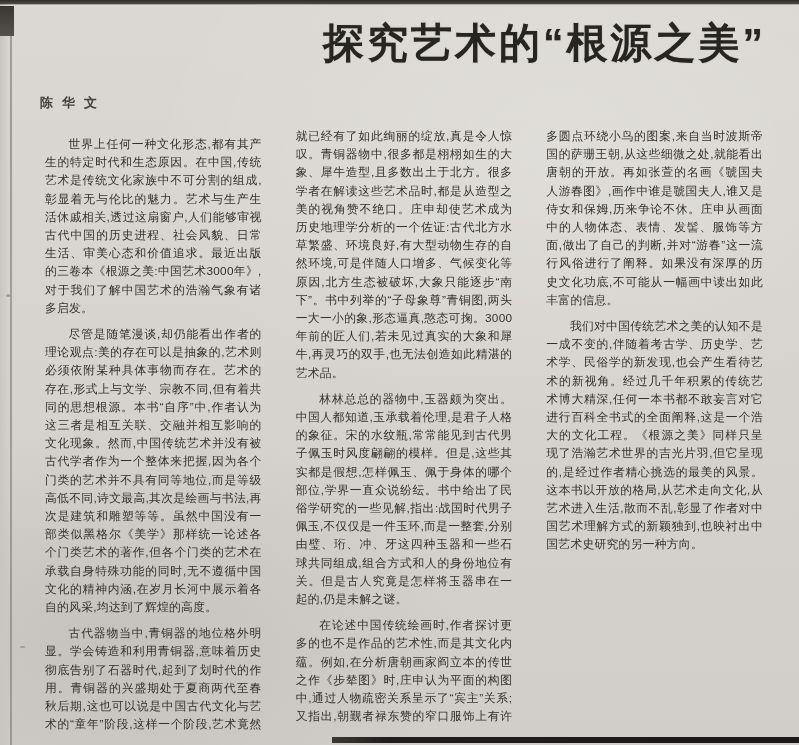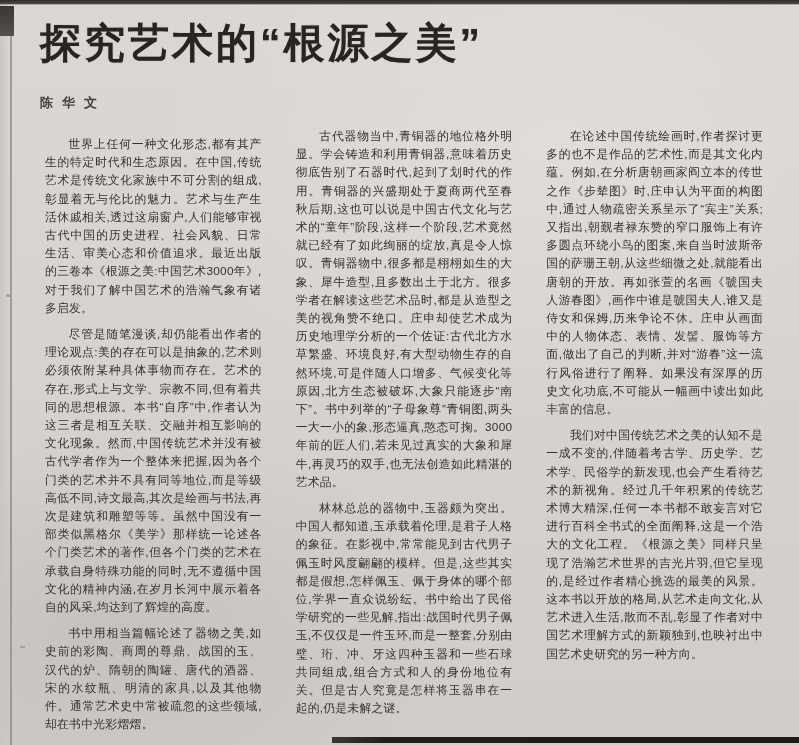--- a/index.html
+++ b/index.html
@@ -46,21 +46,21 @@
     position:absolute;left:332px;top:737px;width:467px;height:6px;
     background:linear-gradient(90deg,#3a3733 0%, #201e1c 12%, #1b1a18 100%);
     z-index:6;
   }
   .speck-1{position:absolute;left:6px;top:294px;width:4px;height:3px;background:#7a766f;border-radius:50%;opacity:.7;}
   .speck-2{position:absolute;left:20px;top:646px;width:5px;height:2px;background:#8a867f;border-radius:2px;opacity:.6;}
 
   
   .headline{
     position:absolute;left:40px;top:16px;width:726px;
-    text-align:left;
+    text-align:right;
     font-size:41px;font-weight:700;
     letter-spacing:3px;
     color:#272522;
     text-shadow:0 0 1px rgba(39,37,34,.4);
     z-index:3;
   }
   .byline{
     position:absolute;left:40px;top:94px;width:726px;
     text-align:left;
     font-size:13px;font-weight:700;
@@ -98,21 +98,20 @@
 <div class="left-rule"></div>
 <div class="speck-1"></div>
 <div class="speck-2"></div>
 
 <h1 class="headline">探究艺术的“根源之美”</h1>
 <div class="byline">陈华文</div>
 
 <section class="article-body">
   <p>世界上任何一种文化形态,都有其产生的特定时代和生态原因。在中国,传统艺术是传统文化家族中不可分割的组成,彰显着无与伦比的魅力。艺术与生产生活休戚相关,透过这扇窗户,人们能够审视古代中国的历史进程、社会风貌、日常生活、审美心态和价值追求。最近出版的三卷本《根源之美:中国艺术3000年》,对于我们了解中国艺术的浩瀚气象有诸多启发。</p>
   <p>尽管是随笔漫谈,却仍能看出作者的理论观点:美的存在可以是抽象的,艺术则必须依附某种具体事物而存在。艺术的存在,形式上与文学、宗教不同,但有着共同的思想根源。本书“自序”中,作者认为这三者是相互关联、交融并相互影响的文化现象。然而,中国传统艺术并没有被古代学者作为一个整体来把握,因为各个门类的艺术并不具有同等地位,而是等级高低不同,诗文最高,其次是绘画与书法,再次是建筑和雕塑等等。虽然中国没有一部类似黑格尔《美学》那样统一论述各个门类艺术的著作,但各个门类的艺术在承载自身特殊功能的同时,无不遵循中国文化的精神内涵,在岁月长河中展示着各自的风采,均达到了辉煌的高度。</p>
-  <p>书中用相当篇幅论述了器物之美,如史前的彩陶、商周的尊鼎、战国的玉、汉代的炉、隋朝的陶罐、唐代的酒器、宋的水纹瓶、明清的家具,以及其他物件。通常艺术史中常被疏忽的这些领域,却在书中光彩熠熠。</p>
   <p>古代器物当中,青铜器的地位格外明显。学会铸造和利用青铜器,意味着历史彻底告别了石器时代,起到了划时代的作用。青铜器的兴盛期处于夏商两代至春秋后期,这也可以说是中国古代文化与艺术的“童年”阶段,这样一个阶段,艺术竟然就已经有了如此绚丽的绽放,真是令人惊叹。青铜器物中,很多都是栩栩如生的大象、犀牛造型,且多数出土于北方。很多学者在解读这些艺术品时,都是从造型之美的视角赞不绝口。庄申却使艺术成为历史地理学分析的一个佐证:古代北方水草繁盛、环境良好,有大型动物生存的自然环境,可是伴随人口增多、气候变化等原因,北方生态被破坏,大象只能逐步“南下”。书中列举的“子母象尊”青铜图,两头一大一小的象,形态逼真,憨态可掬。3000年前的匠人们,若未见过真实的大象和犀牛,再灵巧的双手,也无法创造如此精湛的艺术品。</p>
-  <p>林林总总的器物中,玉器颇为突出。中国人都知道,玉承载着伦理,是君子人格的象征。在影视中,常常能见到古代男子佩玉时风度翩翩的模样。但是,这些其实都是假想,怎样佩玉、佩于身体的哪个部位,学界一直众说纷纭。书中给出了民俗学研究的一些见解,指出:战国时代男子佩玉,不仅仅是一件玉环,而是一整套,分别由璧、珩、冲、牙这四种玉器和一些石球共同组成,组合方式和人的身份地位有关。但是古人究竟是怎样将玉器串在一起的,仍是未解之谜。</p>
+  <p>林林总总的器物中,玉器颇为突出。中国人都知道,玉承载着伦理,是君子人格的象征。宋的水纹瓶,常常能见到古代男子佩玉时风度翩翩的模样。但是,这些其实都是假想,怎样佩玉、佩于身体的哪个部位,学界一直众说纷纭。书中给出了民俗学研究的一些见解,指出:战国时代男子佩玉,不仅仅是一件玉环,而是一整套,分别由璧、珩、冲、牙这四种玉器和一些石球共同组成,组合方式和人的身份地位有关。但是古人究竟是怎样将玉器串在一起的,仍是未解之谜。</p>
   <p>在论述中国传统绘画时,作者探讨更多的也不是作品的艺术性,而是其文化内蕴。例如,在分析唐朝画家阎立本的传世之作《步辇图》时,庄申认为平面的构图中,通过人物疏密关系呈示了“宾主”关系;又指出,朝觐者禄东赞的窄口服饰上有许多圆点环绕小鸟的图案,来自当时波斯帝国的萨珊王朝,从这些细微之处,就能看出唐朝的开放。再如张萱的名画《虢国夫人游春图》,画作中谁是虢国夫人,谁又是侍女和保姆,历来争论不休。庄申从画面中的人物体态、表情、发髻、服饰等方面,做出了自己的判断,并对“游春”这一流行风俗进行了阐释。如果没有深厚的历史文化功底,不可能从一幅画中读出如此丰富的信息。</p>
   <p>我们对中国传统艺术之美的认知不是一成不变的,伴随着考古学、历史学、艺术学、民俗学的新发现,也会产生看待艺术的新视角。经过几千年积累的传统艺术博大精深,任何一本书都不敢妄言对它进行百科全书式的全面阐释,这是一个浩大的文化工程。《根源之美》同样只呈现了浩瀚艺术世界的吉光片羽,但它呈现的,是经过作者精心挑选的最美的风景。这本书以开放的格局,从艺术走向文化,从艺术进入生活,散而不乱,彰显了作者对中国艺术理解方式的新颖独到,也映衬出中国艺术史研究的另一种方向。</p>
 
 </section>
 
 <div class="bottom-rule"></div>
 
 </body></html>

